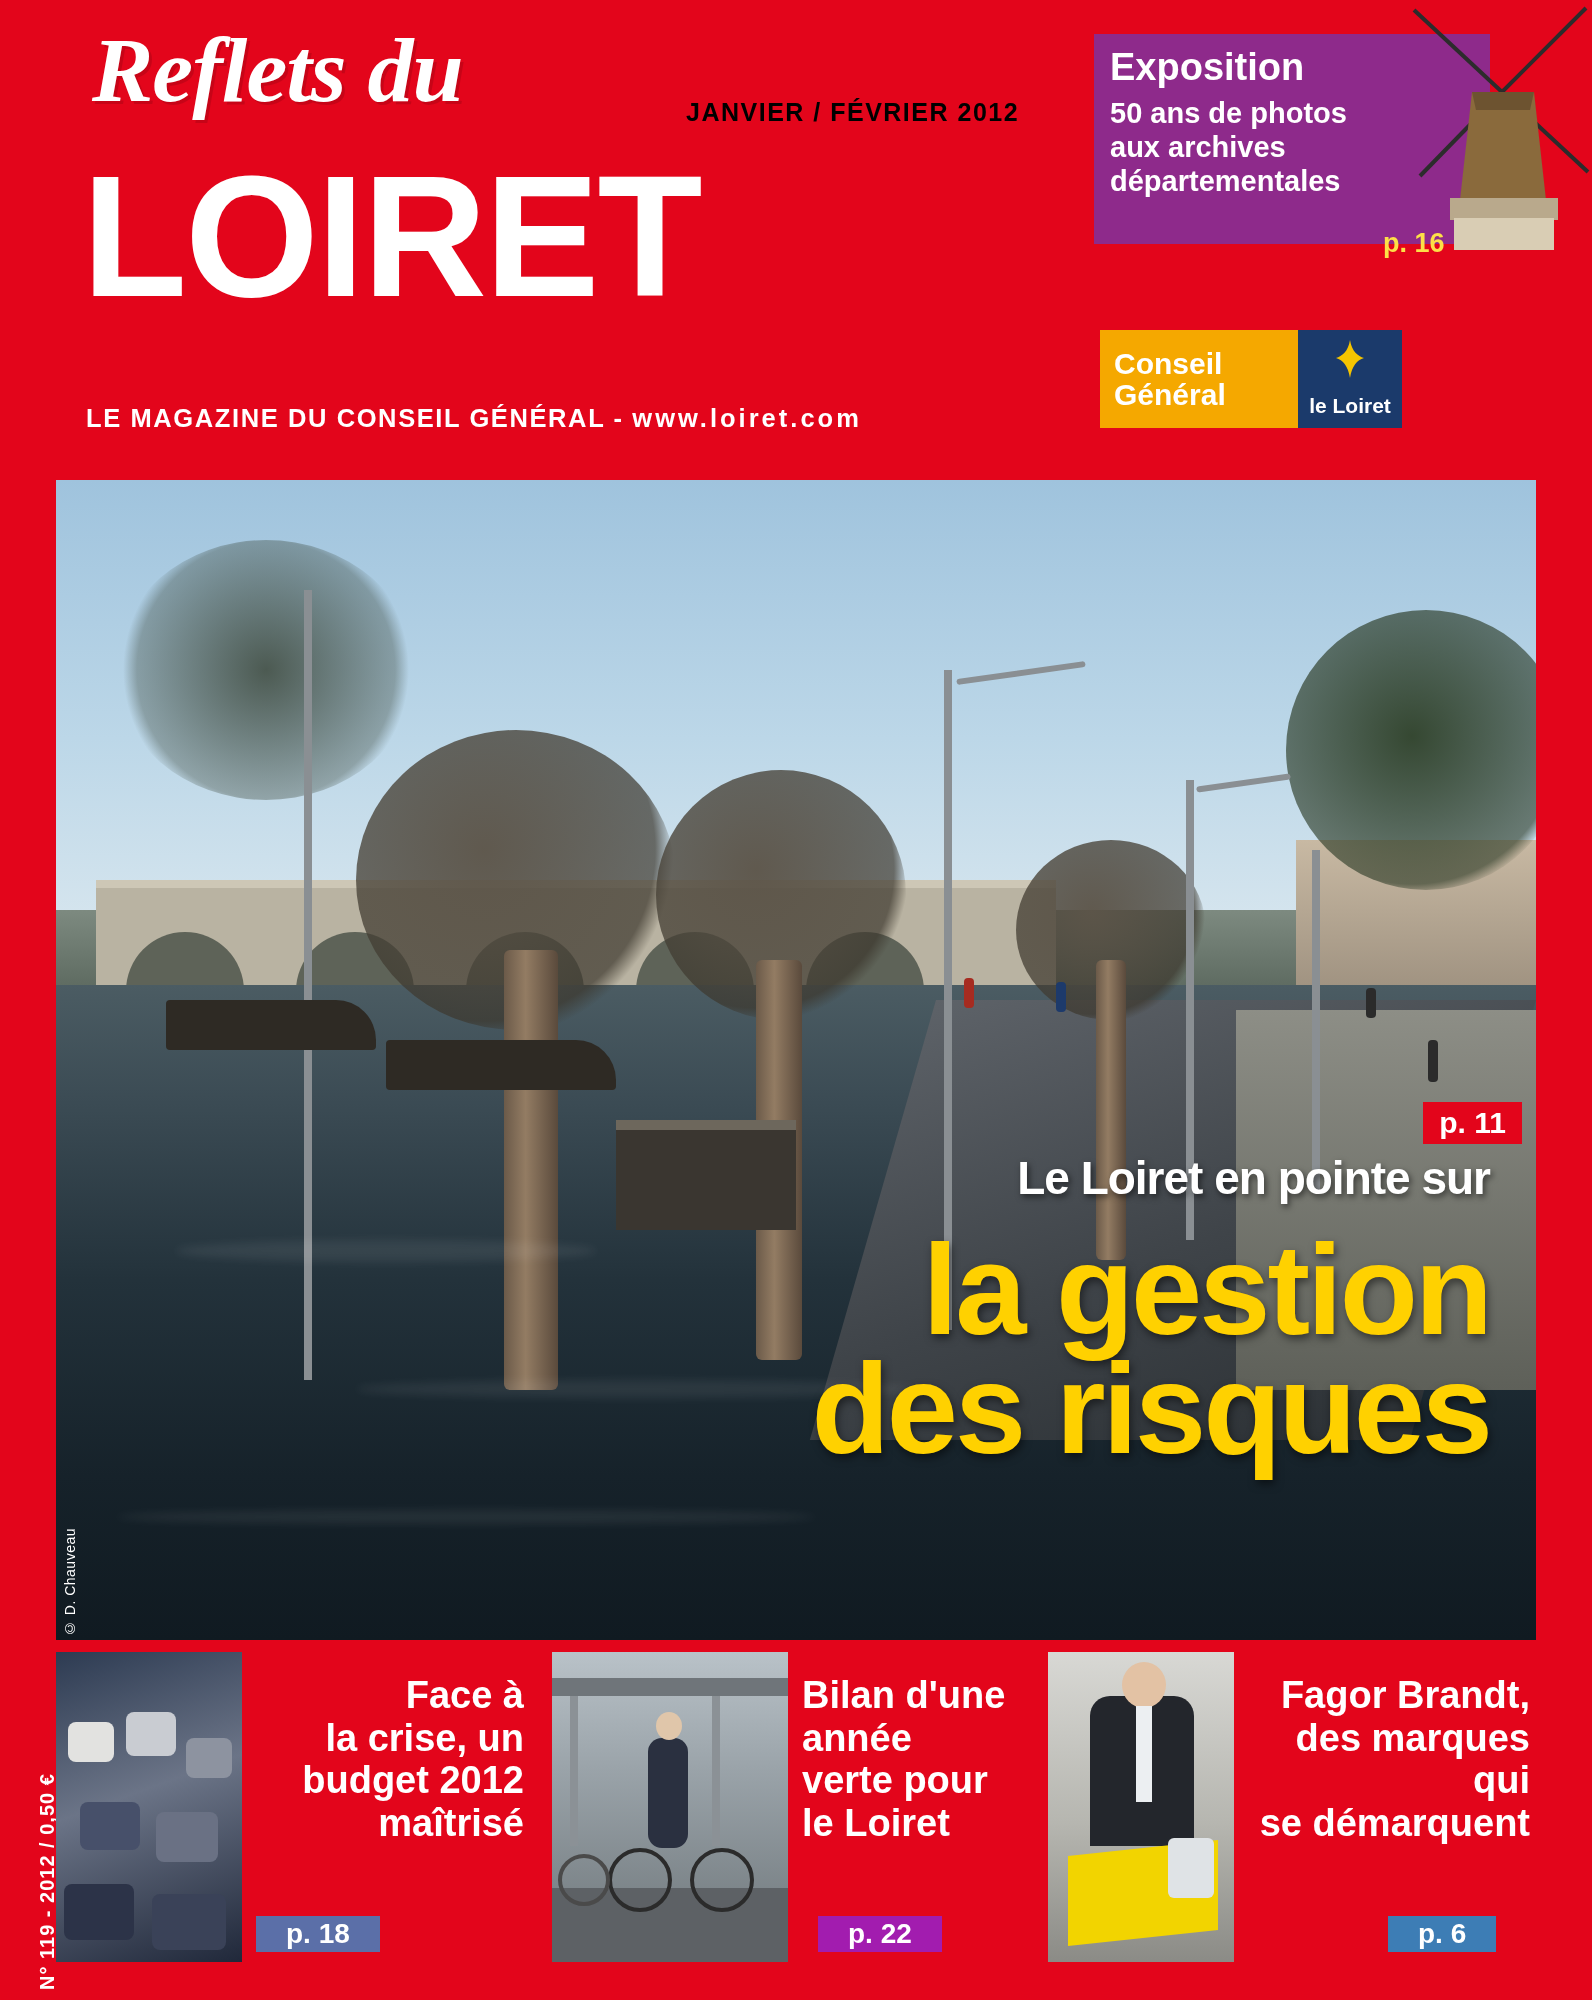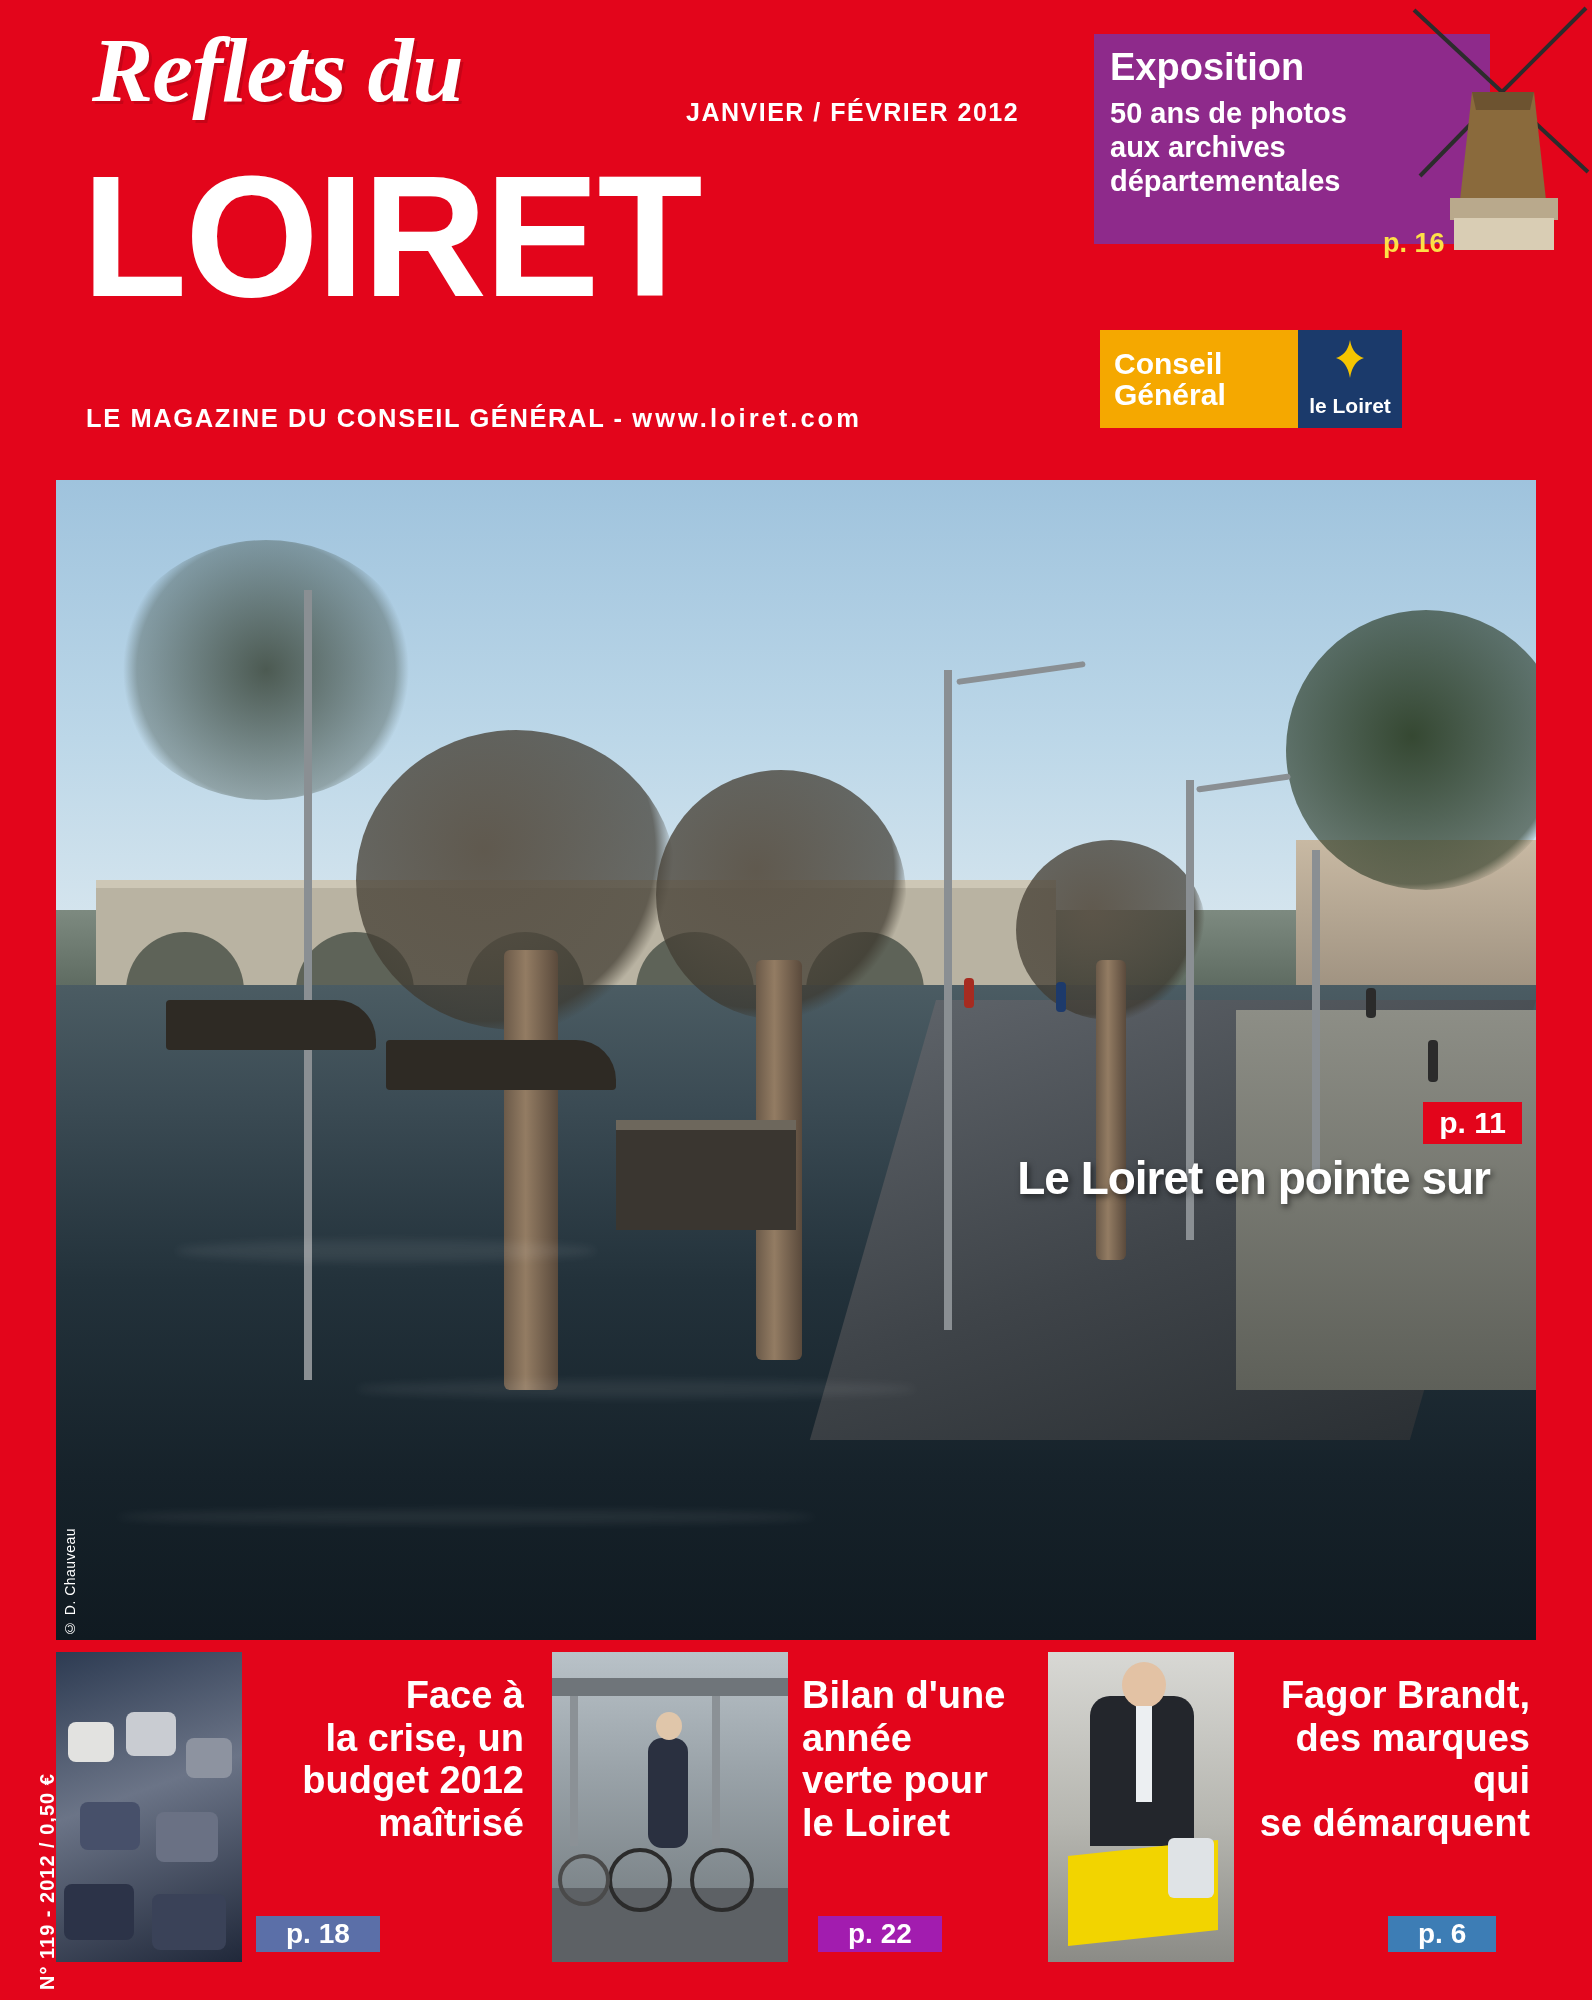--- a/index.html
+++ b/index.html
@@ -40,21 +40,21 @@
     letter-spacing: -1px;
     line-height: 1;
     text-shadow: 3px 3px 0 rgba(0,0,0,0.12);
   }
   .logo-date {
     position: absolute;
     left: 670px;
     top: 98px;
     font-size: 25px;
     font-weight: bold;
-    color: #ffffff;
+    color: #000000;
     letter-spacing: 1.5px;
   }
   .logo-loiret {
     position: absolute;
     left: 66px;
     top: 150px;
     font-family: "Liberation Sans", sans-serif;
     font-weight: bold;
     font-size: 172px;
     line-height: 1;
@@ -482,20 +482,24 @@
 
     <div class="reflection" style="left:120px; top:760px; width:420px; height:22px;"></div>
     <div class="reflection" style="left:300px; top:900px; width:560px; height:18px;"></div>
     <div class="reflection" style="left:60px; top:1030px; width:700px; height:14px;"></div>
 
     <div class="photo-credit">© D. Chauveau</div>
     <div class="page-badge-11">p. 11</div>
   </div>
 
   <div class="cover-title-white">Le Loiret en pointe sur</div>
+  <div class="cover-title-yellow">
+    <div>la gestion</div>
+    <div>des risques</div>
+  </div>
 
   <div class="issue-strip">N° 119 - 2012 / 0,50 €</div>
 
   <div class="teasers">
 
     <div class="teaser t1">
       <div class="teaser-img">
         <div class="fig" style="left:12px; top:70px; width:46px; height:40px; background:#e2e2e0;"></div>
         <div class="fig" style="left:70px; top:60px; width:50px; height:44px; background:#c9ccd2;"></div>
         <div class="fig" style="left:130px; top:86px; width:46px; height:40px; background:#8d93a0;"></div>

